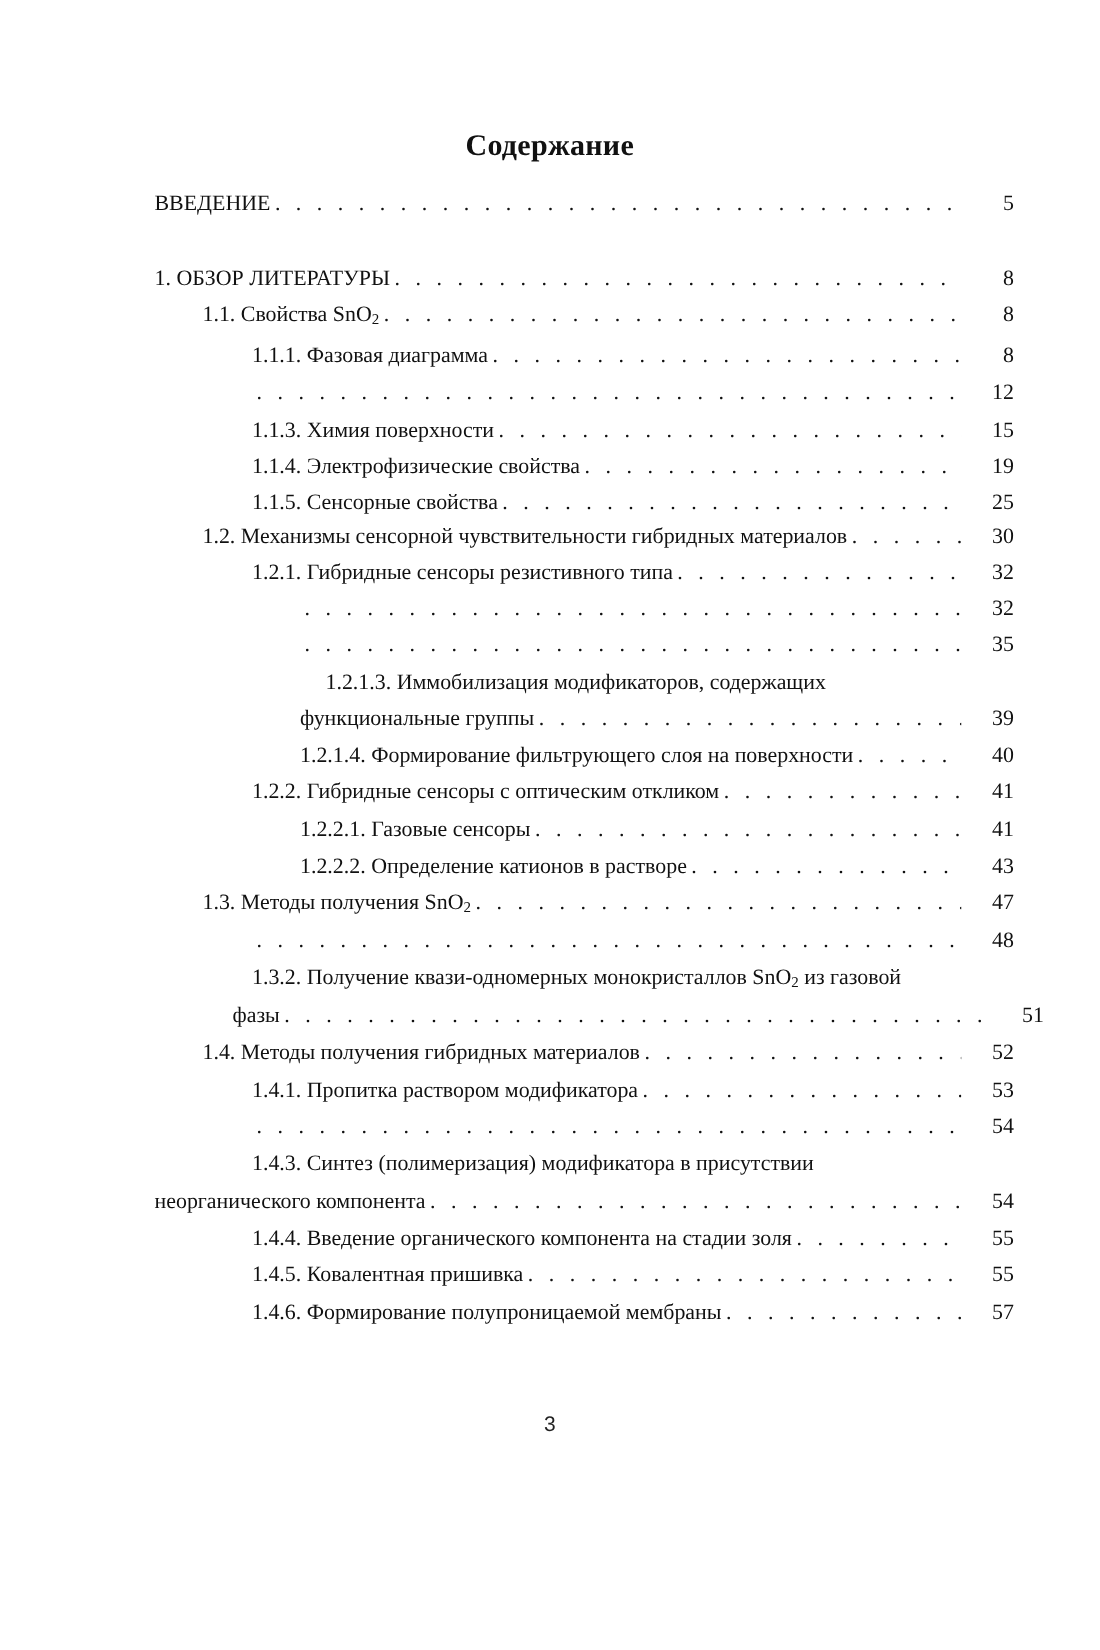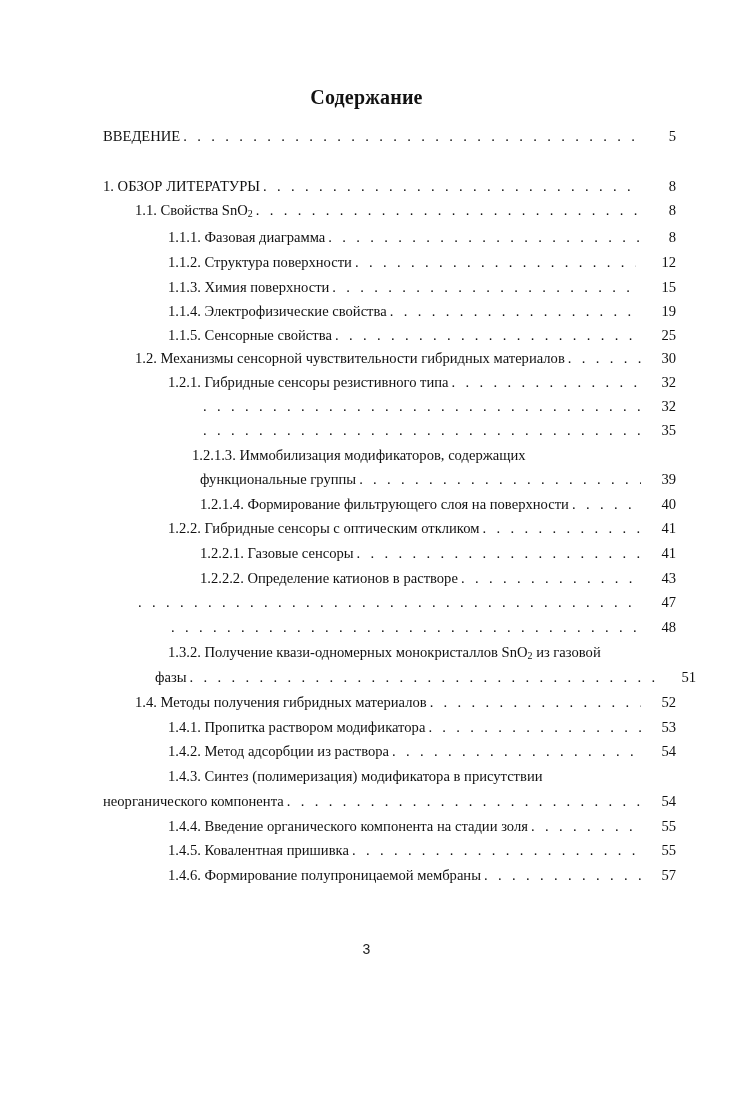--- a/index.html
+++ b/index.html
@@ -113,21 +113,20 @@
   <div class="toc-row" style="top:227px;left:168px;width:508px;">
     <div class="toc-entry" style="width:473px;">
       <span class="toc-label">1.1.1. Фазовая диаграмма</span>
       <span class="toc-dots">. . . . . . . . . . . . . . . . . . . . . . . . . . . . . . . . . . . . . . . . . . . . . . . . . . . . . . . . . . . . . . . . . . . . . . . . . . . . . . . . . . . . . . . . . . . . . . . . . . . . . . . . . . . .</span>
     </div>
     <span class="toc-page">8</span>
   </div>
 
   <div class="toc-row" style="top:252px;left:168px;width:508px;">
     <div class="toc-entry" style="width:468px;">
-      <span class="toc-label">1.1.2. Структура поверхности</span>
       <span class="toc-dots">. . . . . . . . . . . . . . . . . . . . . . . . . . . . . . . . . . . . . . . . . . . . . . . . . . . . . . . . . . . . . . . . . . . . . . . . . . . . . . . . . . . . . . . . . . . . . . . . . . . . . . . . . . . .</span>
     </div>
     <span class="toc-page">12</span>
   </div>
 
   <div class="toc-row" style="top:277px;left:168px;width:508px;">
     <div class="toc-entry" style="width:473px;">
       <span class="toc-label">1.1.3. Химия поверхности</span>
       <span class="toc-dots">. . . . . . . . . . . . . . . . . . . . . . . . . . . . . . . . . . . . . . . . . . . . . . . . . . . . . . . . . . . . . . . . . . . . . . . . . . . . . . . . . . . . . . . . . . . . . . . . . . . . . . . . . . . .</span>
     </div>
@@ -173,21 +172,21 @@
     <span class="toc-page">32</span>
   </div>
 
   <div class="toc-row" style="top:420px;left:200px;width:476px;">
     <div class="toc-entry" style="width:441px;">
       <span class="toc-dots">. . . . . . . . . . . . . . . . . . . . . . . . . . . . . . . . . . . . . . . . . . . . . . . . . . . . . . . . . . . . . . . . . . . . . . . . . . . . . . . . . . . . . . . . . . . . . . . . . . . . . . . . . . . .</span>
     </div>
     <span class="toc-page">35</span>
   </div>
 
-  <div class="toc-row" style="top:445px;left:192px;width:476px;">
+  <div class="toc-row" style="top:445px;left:217px;width:476px;">
     <span class="toc-label">1.2.1.3. Иммобилизация модификаторов, содержащих</span>
   </div>
   <div class="toc-row" style="top:469px;left:200px;width:476px;">
     <div class="toc-entry" style="width:441px;">
       <span class="toc-label">функциональные группы</span>
       <span class="toc-dots">. . . . . . . . . . . . . . . . . . . . . . . . . . . . . . . . . . . . . . . . . . . . . . . . . . . . . . . . . . . . . . . . . . . . . . . . . . . . . . . . . . . . . . . . . . . . . . . . . . . . . . . . . . . .</span>
     </div>
     <span class="toc-page">39</span>
   </div>
 
@@ -218,20 +217,21 @@
   <div class="toc-row" style="top:568px;left:200px;width:476px;">
     <div class="toc-entry" style="width:441px;">
       <span class="toc-label">1.2.2.2. Определение катионов в растворе</span>
       <span class="toc-dots">. . . . . . . . . . . . . . . . . . . . . . . . . . . . . . . . . . . . . . . . . . . . . . . . . . . . . . . . . . . . . . . . . . . . . . . . . . . . . . . . . . . . . . . . . . . . . . . . . . . . . . . . . . . .</span>
     </div>
     <span class="toc-page">43</span>
   </div>
 
   <div class="toc-row" style="top:592px;left:135px;width:541px;">
     <div class="toc-entry" style="width:506px;">
+      <span class="toc-label"><span>1.3. Методы получения SnO</span><sub>2</sub></span>
       <span class="toc-dots">. . . . . . . . . . . . . . . . . . . . . . . . . . . . . . . . . . . . . . . . . . . . . . . . . . . . . . . . . . . . . . . . . . . . . . . . . . . . . . . . . . . . . . . . . . . . . . . . . . . . . . . . . . . .</span>
     </div>
     <span class="toc-page">47</span>
   </div>
 
   <div class="toc-row" style="top:617px;left:168px;width:508px;">
     <div class="toc-entry" style="width:473px;">
       <span class="toc-dots">. . . . . . . . . . . . . . . . . . . . . . . . . . . . . . . . . . . . . . . . . . . . . . . . . . . . . . . . . . . . . . . . . . . . . . . . . . . . . . . . . . . . . . . . . . . . . . . . . . . . . . . . . . . .</span>
     </div>
     <span class="toc-page">48</span>
@@ -259,21 +259,20 @@
   <div class="toc-row" style="top:717px;left:168px;width:508px;">
     <div class="toc-entry" style="width:473px;">
       <span class="toc-label">1.4.1. Пропитка раствором модификатора</span>
       <span class="toc-dots">. . . . . . . . . . . . . . . . . . . . . . . . . . . . . . . . . . . . . . . . . . . . . . . . . . . . . . . . . . . . . . . . . . . . . . . . . . . . . . . . . . . . . . . . . . . . . . . . . . . . . . . . . . . .</span>
     </div>
     <span class="toc-page">53</span>
   </div>
 
   <div class="toc-row" style="top:741px;left:168px;width:508px;">
     <div class="toc-entry" style="width:470px;">
-      <span class="toc-label">1.4.2. Метод адсорбции из раствора</span>
       <span class="toc-dots">. . . . . . . . . . . . . . . . . . . . . . . . . . . . . . . . . . . . . . . . . . . . . . . . . . . . . . . . . . . . . . . . . . . . . . . . . . . . . . . . . . . . . . . . . . . . . . . . . . . . . . . . . . . .</span>
     </div>
     <span class="toc-page">54</span>
   </div>
 
   <div class="toc-row" style="top:766px;left:168px;width:508px;">
     <span class="toc-label">1.4.3. Синтез (полимеризация) модификатора в присутствии</span>
   </div>
   <div class="toc-row" style="top:791px;left:103px;width:573px;">
     <div class="toc-entry" style="width:538px;">

